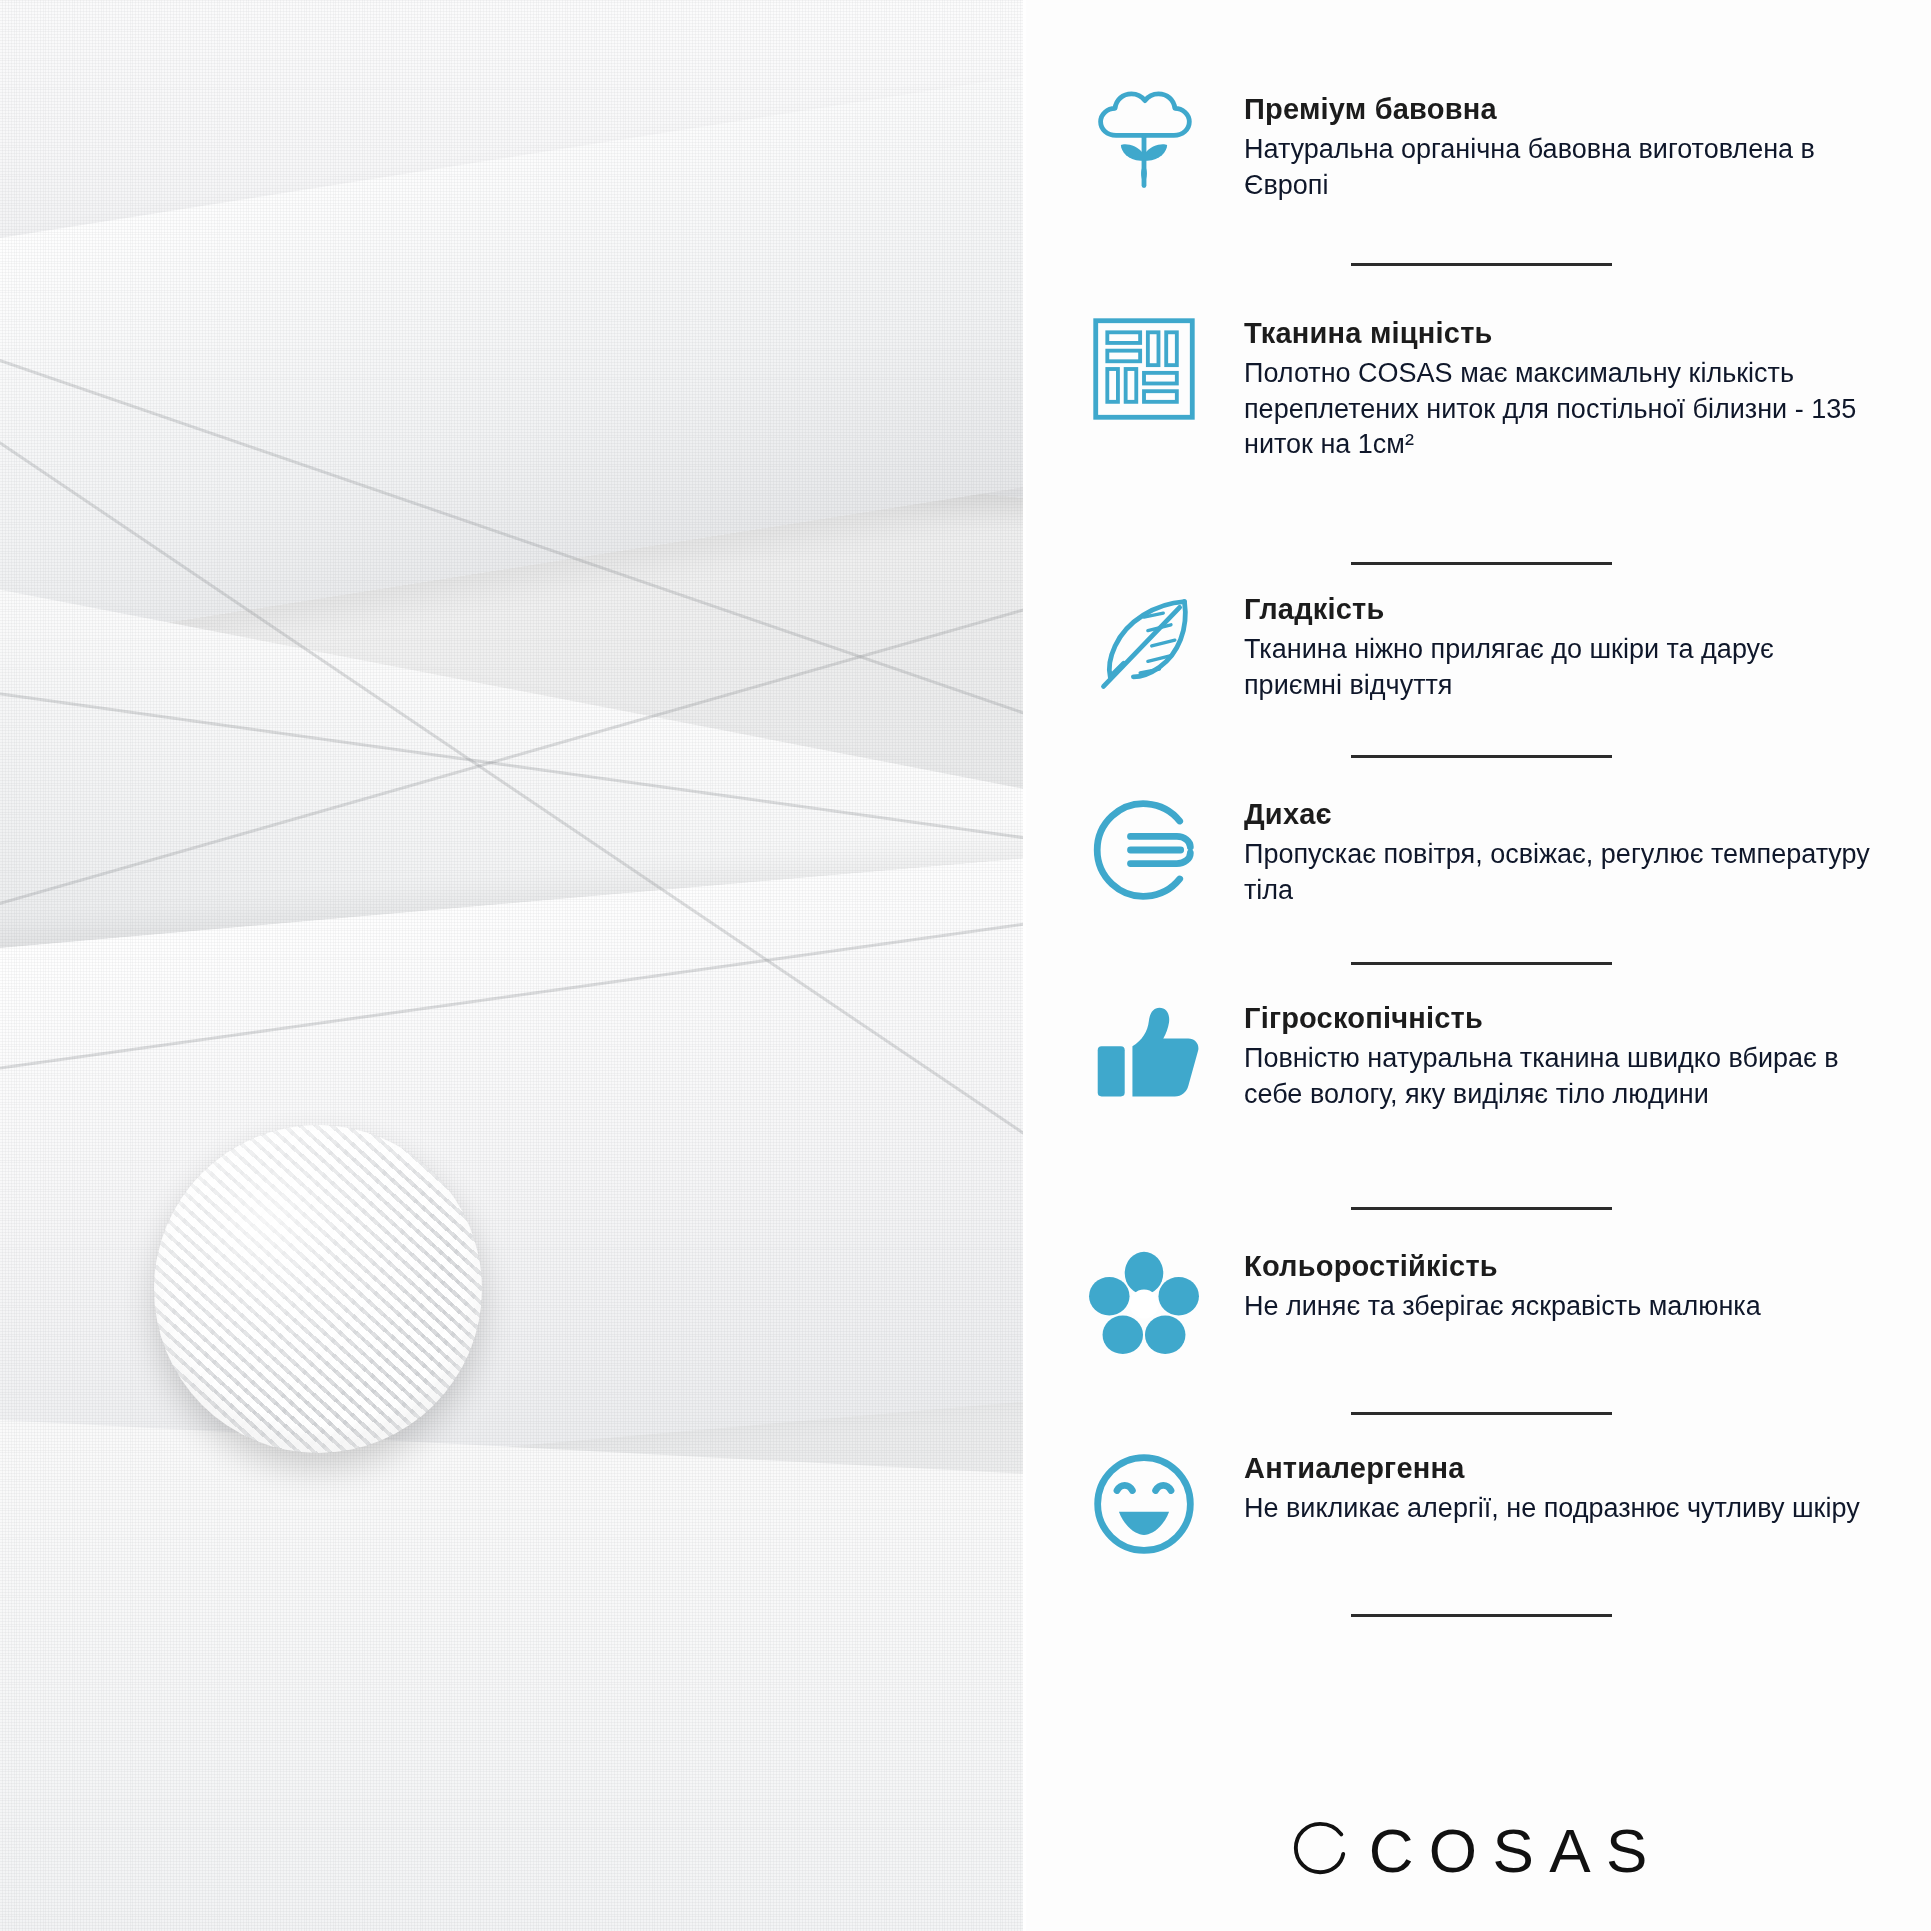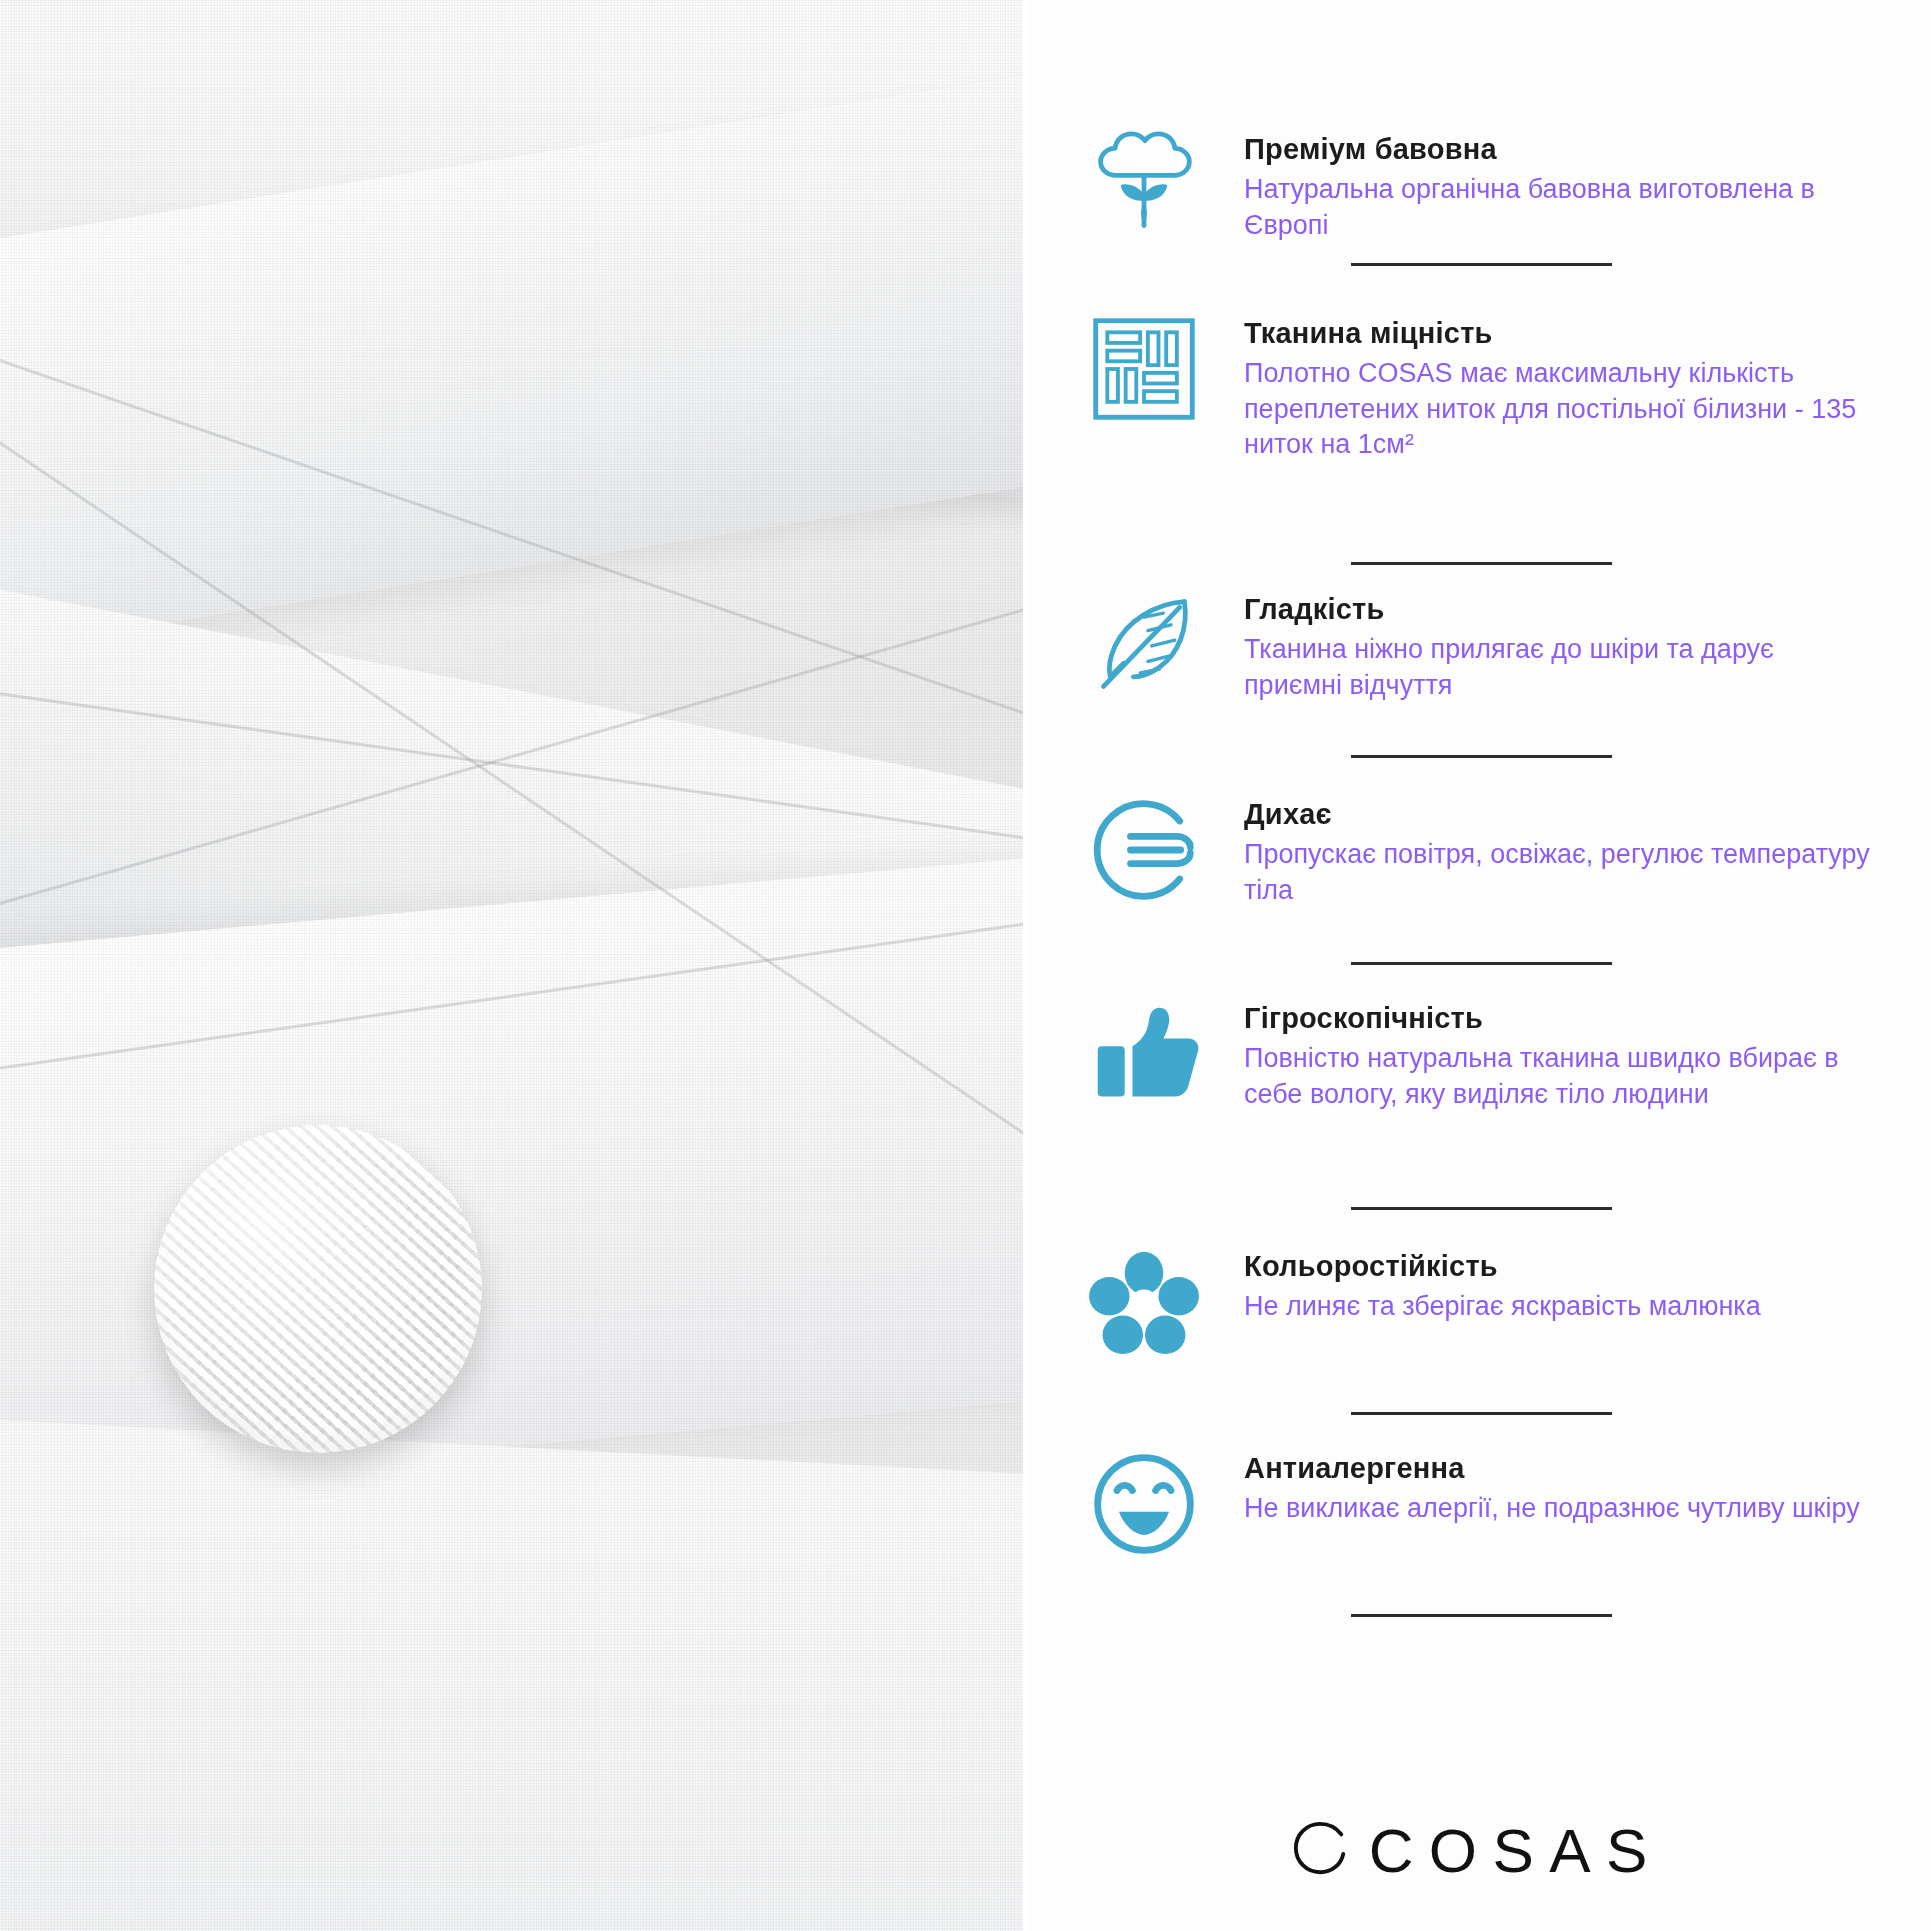--- a/index.html
+++ b/index.html
@@ -156,34 +156,34 @@
     font-size: 29px;
     font-weight: bold;
     color: #1c1c1c;
     letter-spacing: 0.2px;
     line-height: 1.15;
   }
   .feature p {
     margin: 0;
     font-size: 27px;
     line-height: 1.32;
-    color: #8b5cf6;
+    color: #0f172a;
     font-weight: 400;
   }
 
   .divider {
     position: absolute;
     left: 328px;
     width: 261px;
     height: 2.9px;
     background: #2b2b2b;
   }
 
   
-  .feature.f-0 { top: 87px; margin-top: 40px; }
+  .feature.f-0 { top: 87px; }
   .divider.dv-0 { top: 263px; }
   .feature.f-1 { top: 311px; }
   .divider.dv-1 { top: 562px; }
   .feature.f-2 { top: 587px; }
   .divider.dv-2 { top: 755px; }
   .feature.f-3 { top: 792px; }
   .divider.dv-3 { top: 962px; }
   .feature.f-4 { top: 996px; }
   .divider.dv-4 { top: 1207px; }
   .feature.f-5 { top: 1244px; }

